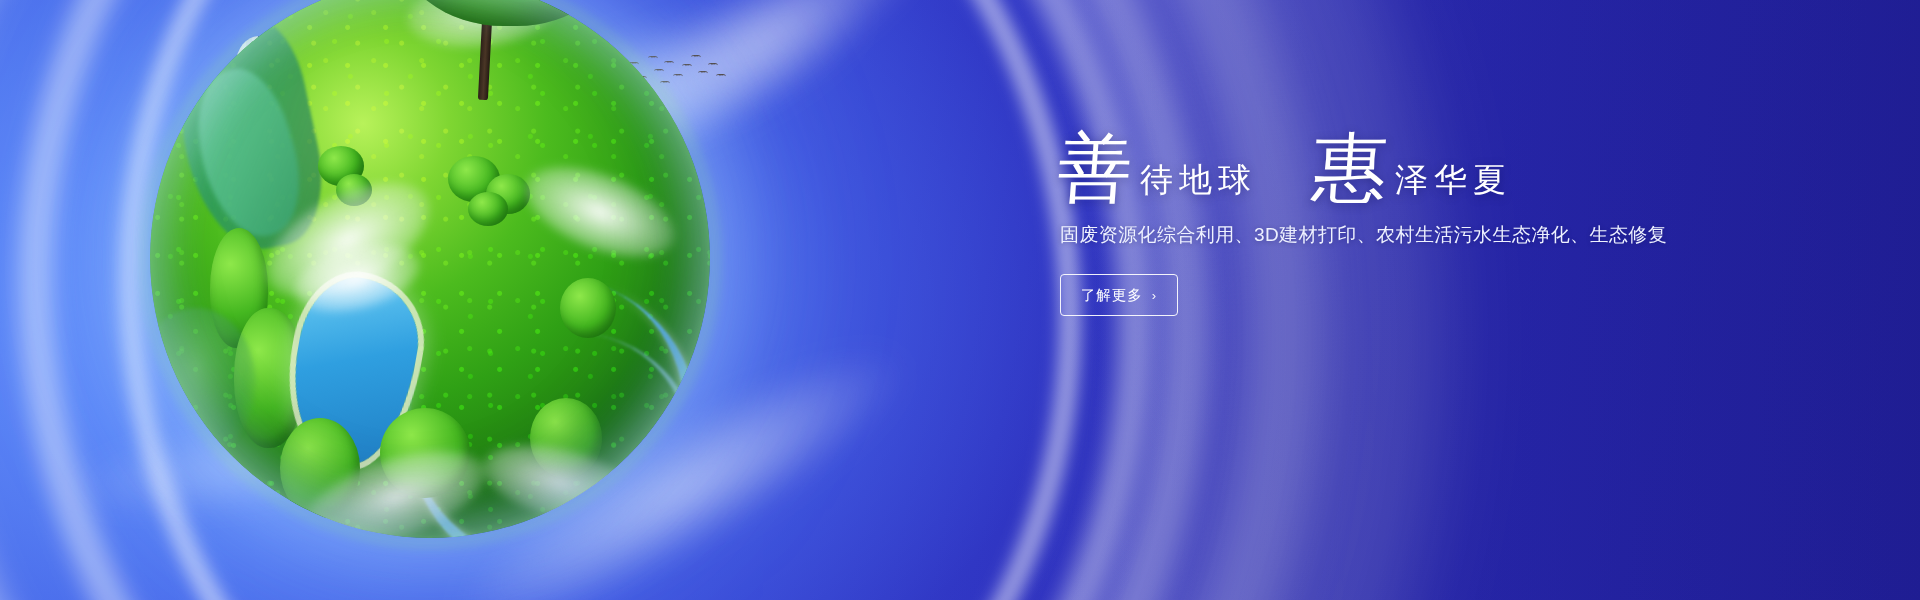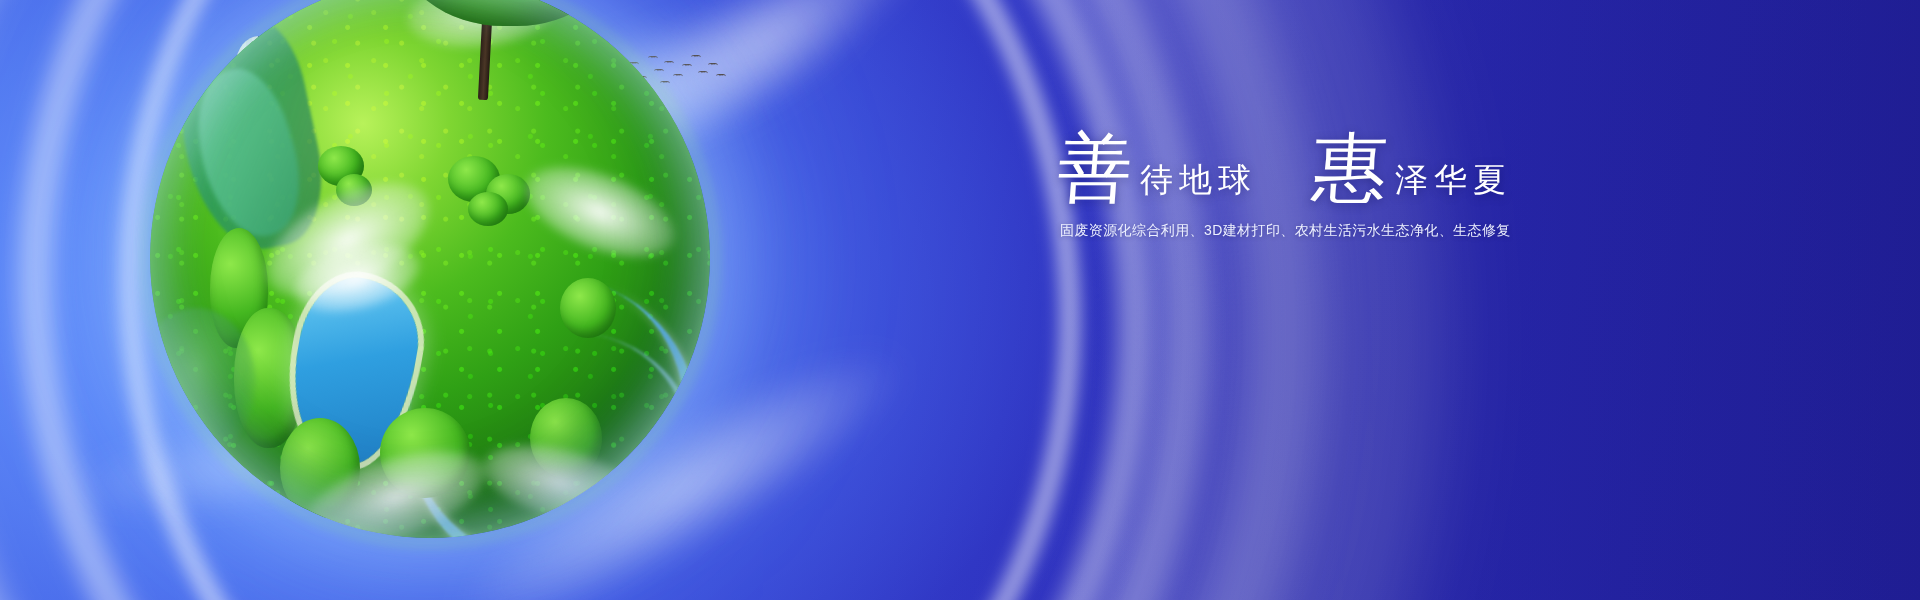--- a/index.html
+++ b/index.html
@@ -313,21 +313,21 @@
     font-size:25px;
     letter-spacing:8.5px;
     font-weight:400;
     margin:20px 0 0 2px;
     color:#f4f6ff;
     white-space:nowrap;
     text-shadow:0 1px 6px rgba(10,10,60,.30);
   }
 
   .desc{
-    font-size:14px;
+    font-size:19px;
     letter-spacing:.4px;
     margin:20px 0 0 2px;
     color:#eef1ff;
     white-space:nowrap;
     text-shadow:0 1px 5px rgba(10,10,60,.30);
   }
 
   .cta{
     margin:26px 0 0 2px;
     display:inline-flex;
@@ -444,16 +444,20 @@
       </span>
       <span class="hl-group">
         <span class="hl-big">惠</span>
         <span class="hl-small">泽华夏</span>
       </span>
     </div>
 
 
     <div class="desc">固废资源化综合利用、3D建材打印、农村生活污水生态净化、生态修复</div>
 
+    <div class="cta">
+      <span>了解更多</span>
+      <span class="chev">›</span>
+    </div>
 
   </div>
 
 </div>
 
 </body></html>

